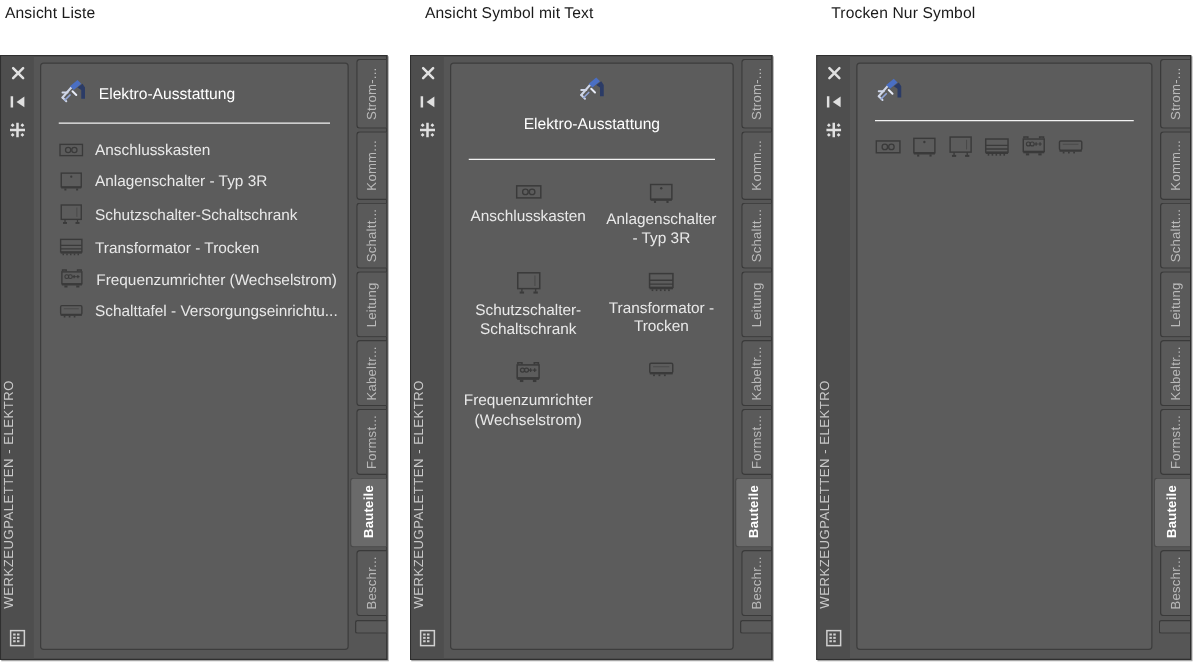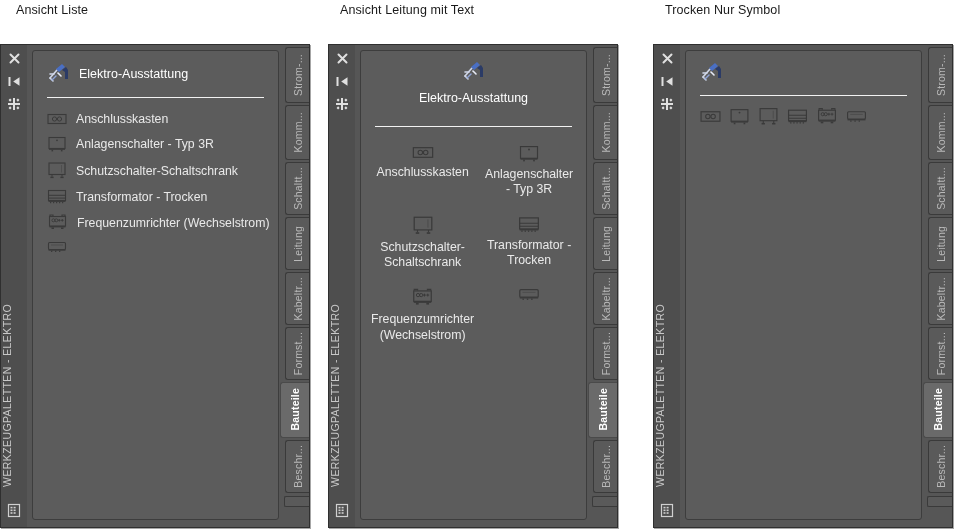--- a/index.html
+++ b/index.html
@@ -127,22 +127,22 @@
 
   
   .ico{display:block;}
   .hdr-ico{width:24px;height:22px;}
 </style>
 </head>
 <body>
 
 <div class="stage">
 
-  <div class="caption" style="left:16px;">Ansicht Liste</div>
-  <div class="caption" style="left:340px;">Ansicht Leitung mit Text</div>
+  <div class="caption" style="left:4px;">Ansicht Liste</div>
+  <div class="caption" style="left:340px;">Ansicht Symbol mit Text</div>
   <div class="caption" style="left:665px;">Trocken Nur Symbol</div>
 
   <div class="palette" style="left:0px;width:310px;">
 
     <div class="titlebar">
       <div class="tb-icons">
         <div class="tb-ico">
           <svg width="11" height="11" viewBox="0 0 11 11">
               <path d="M1.5 1.5 L9.5 9.5 M9.5 1.5 L1.5 9.5" stroke="#e0e0e0" stroke-width="2" stroke-linecap="round"></path>
             </svg>
@@ -285,20 +285,21 @@
                 <rect x="1.5" y="1.5" width="17" height="7" rx="1" fill="#5c5c5c" stroke="#3a3a3a" stroke-width="1.1"></rect>
                 <path d="M4 4 h12" stroke="#4a4a4a" stroke-width="0.8"></path>
                 <rect x="1.5" y="8.5" width="17" height="1.2" fill="#3a3a3a"></rect>
                 <g fill="#3a3a3a">
                   <rect x="4" y="9.7" width="1.3" height="1.3"></rect>
                   <rect x="8" y="9.7" width="1.3" height="1.3"></rect>
                   <rect x="12" y="9.7" width="1.3" height="1.3"></rect>
                 </g>
               </svg>
           </span>
+          <span class="row-label">Schalttafel  - Versorgungseinrichtu...</span>
         </div>
 
       </div>
     </div>
 
     <div class="tabstrip">
       <div class="tab" style="height:58px;">
           <span>Strom-...</span>
         </div>
       <div class="tab" style="height:58px;">

